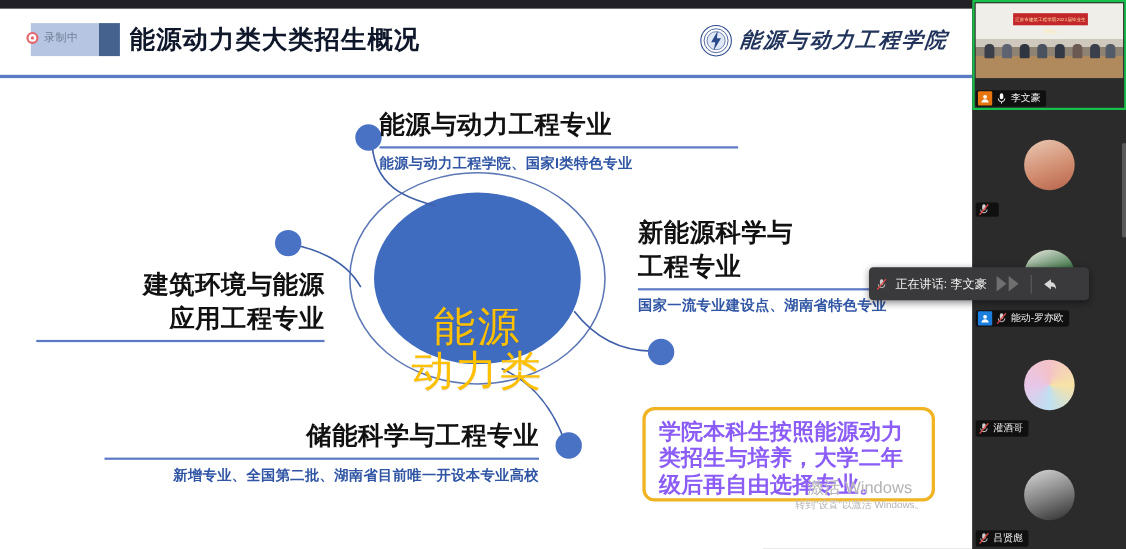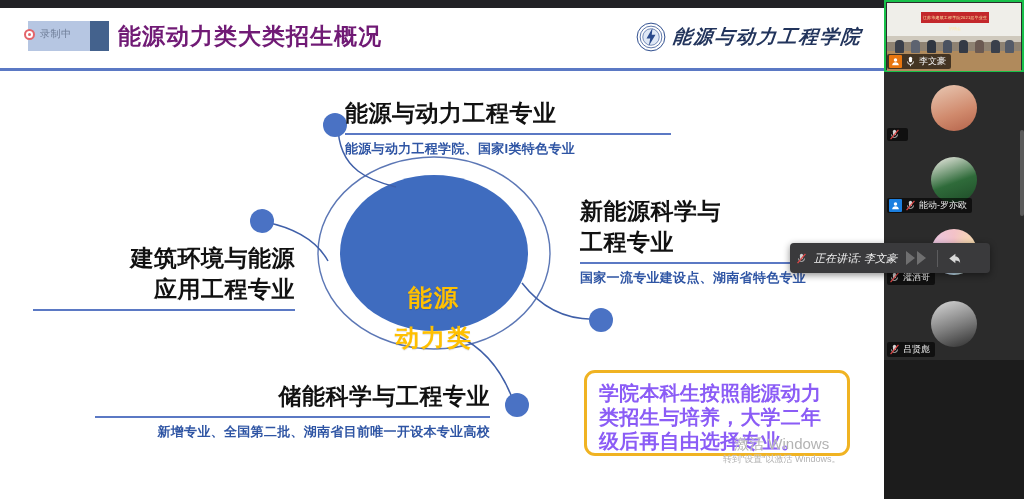--- a/index.html
+++ b/index.html
@@ -49,21 +49,21 @@
   .hdr-block-light {
     position: absolute; left: 28px; top: 13px;
     width: 62px; height: 30px; background: #b6c6e2;
   }
   .hdr-block-dark {
     position: absolute; left: 90px; top: 13px;
     width: 19px; height: 30px; background: #44628d;
   }
   .slide-title {
     position: absolute; left: 118px; top: 14px;
-    font-size: 23px; font-weight: bold; color: #701a75;
+    font-size: 23px; font-weight: bold; color: #0f172a;
     letter-spacing: 1px; line-height: 28px;
   }
   .brand {
     position: absolute; right: 22px; top: 14px;
     display: flex; align-items: center; gap: 7px;
   }
   .brand-seal { width: 30px; height: 30px; }
   .brand-name {
     font-family: "Liberation Serif", "DejaVu Serif", serif;
     font-size: 19px; font-weight: bold; color: #22345c;
@@ -77,21 +77,21 @@
 
   
   #diagram {
     position: absolute; left: 0; top: 63px; width: 884px; height: 436px;
   }
   #connectors { position: absolute; left: 0; top: 0; }
 
   .center-text {
     position: absolute; left: 374px; top: 215px;
     width: 120px; text-align: center;
-    color: #ffc000; font-size: 24px; font-weight: bold;
+    color: #ffc000; font-size: 38px; font-weight: normal;
     line-height: 40px; letter-spacing: 2px;
     text-shadow: 0 1px 1px rgba(0,0,0,.12);
   }
 
   .node { position: absolute; }
   .node .title {
     font-size: 23px; font-weight: bold; color: #111111;
     line-height: 31px; letter-spacing: .5px; white-space: nowrap;
   }
   .node .rule { height: 2px; background: #5b79c4; margin: 4px 0 5px 0; }
@@ -134,21 +134,21 @@
   .watermark .wm1 { font-size: 15px; line-height: 18px; }
   .watermark .wm2 { font-size: 9px; line-height: 13px; }
 
   
   #rail {
     position: absolute; left: 884px; top: 0;
     width: 140px; height: 499px;
     background: #1c1c1c;
   }
   .tile {
-    position: relative; width: 140px; height: 72px;
+    position: relative; width: 140px; height: 100px;
     background: #2b2b2b; overflow: hidden;
   }
   .tile.active { outline: 2px solid #17c04a; outline-offset: -2px; }
   .tile .namebar {
     position: absolute; left: 3px; bottom: 3px;
     display: flex; align-items: center; gap: 3px;
     background: rgba(0,0,0,.62);
     padding: 1px 5px 1px 2px; border-radius: 2px;
     max-width: 134px;
   }
@@ -217,21 +217,21 @@
   
   .speaker-bar {
     position: absolute; left: 790px; top: 243px;
     width: 200px; height: 30px;
     background: #3a3a3c; border-radius: 4px;
     display: flex; align-items: center; gap: 7px;
     padding: 0 6px;
     box-shadow: 0 2px 7px rgba(0,0,0,.45);
   }
   .speaker-bar .sp-text {
-    font-size: 11px; color: #f2f2f2; white-space: nowrap; font-style: italic;
+    font-size: 11px; color: #f2f2f2; white-space: nowrap;
   }
   .chev { display: flex; gap: 2px; margin-left: 2px; }
   .chev i {
     display: block; width: 0; height: 0;
     border-top: 7px solid transparent;
     border-bottom: 7px solid transparent;
     border-left: 9px solid #6f6f70;
   }
   .divider-v { width: 1px; height: 17px; background: #5c5c5e; margin-left: 4px; }
   .back-arrow { width: 17px; height: 17px; }

